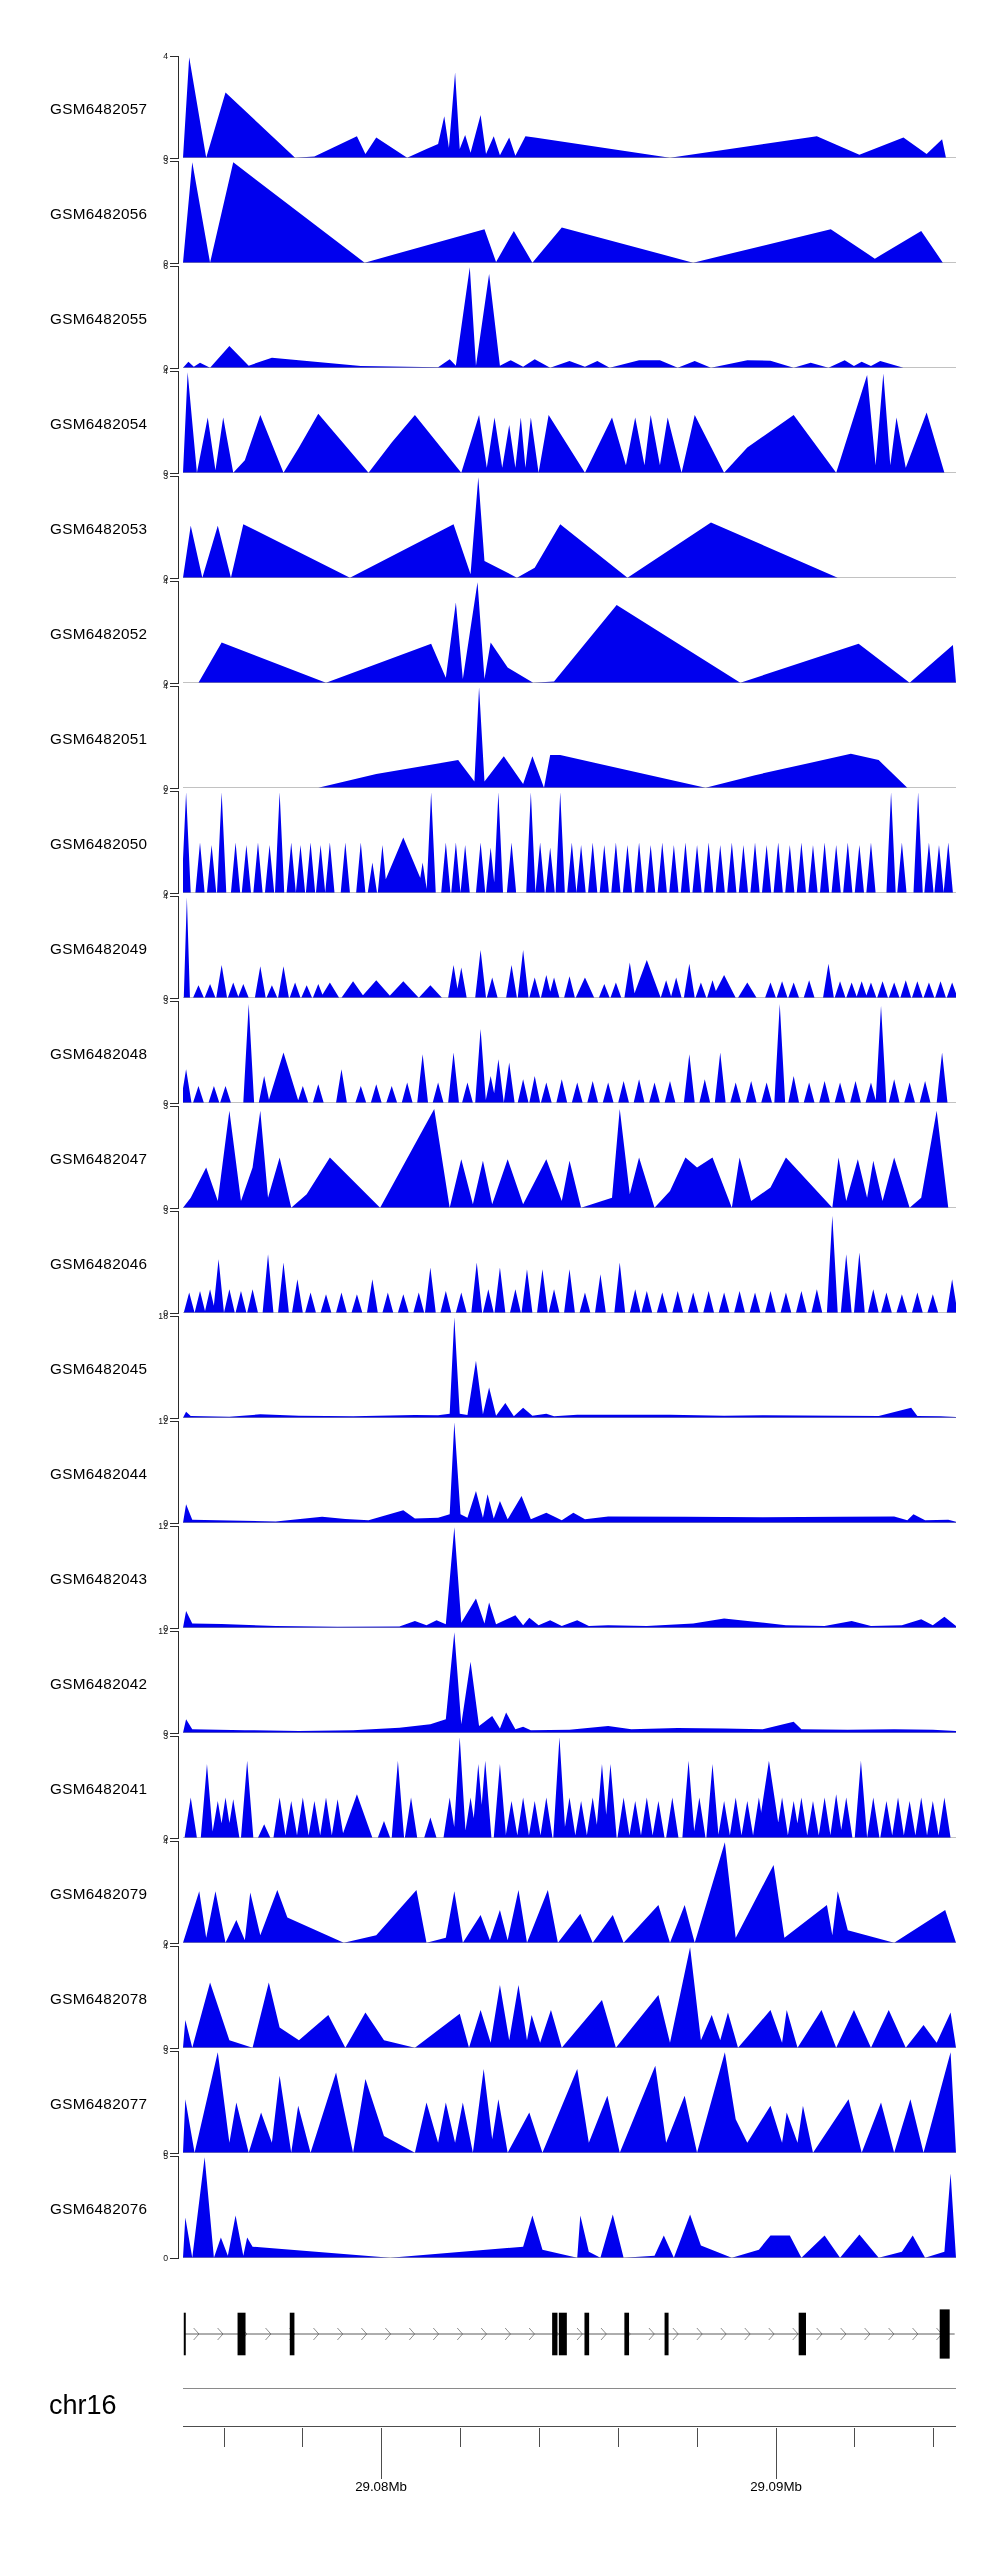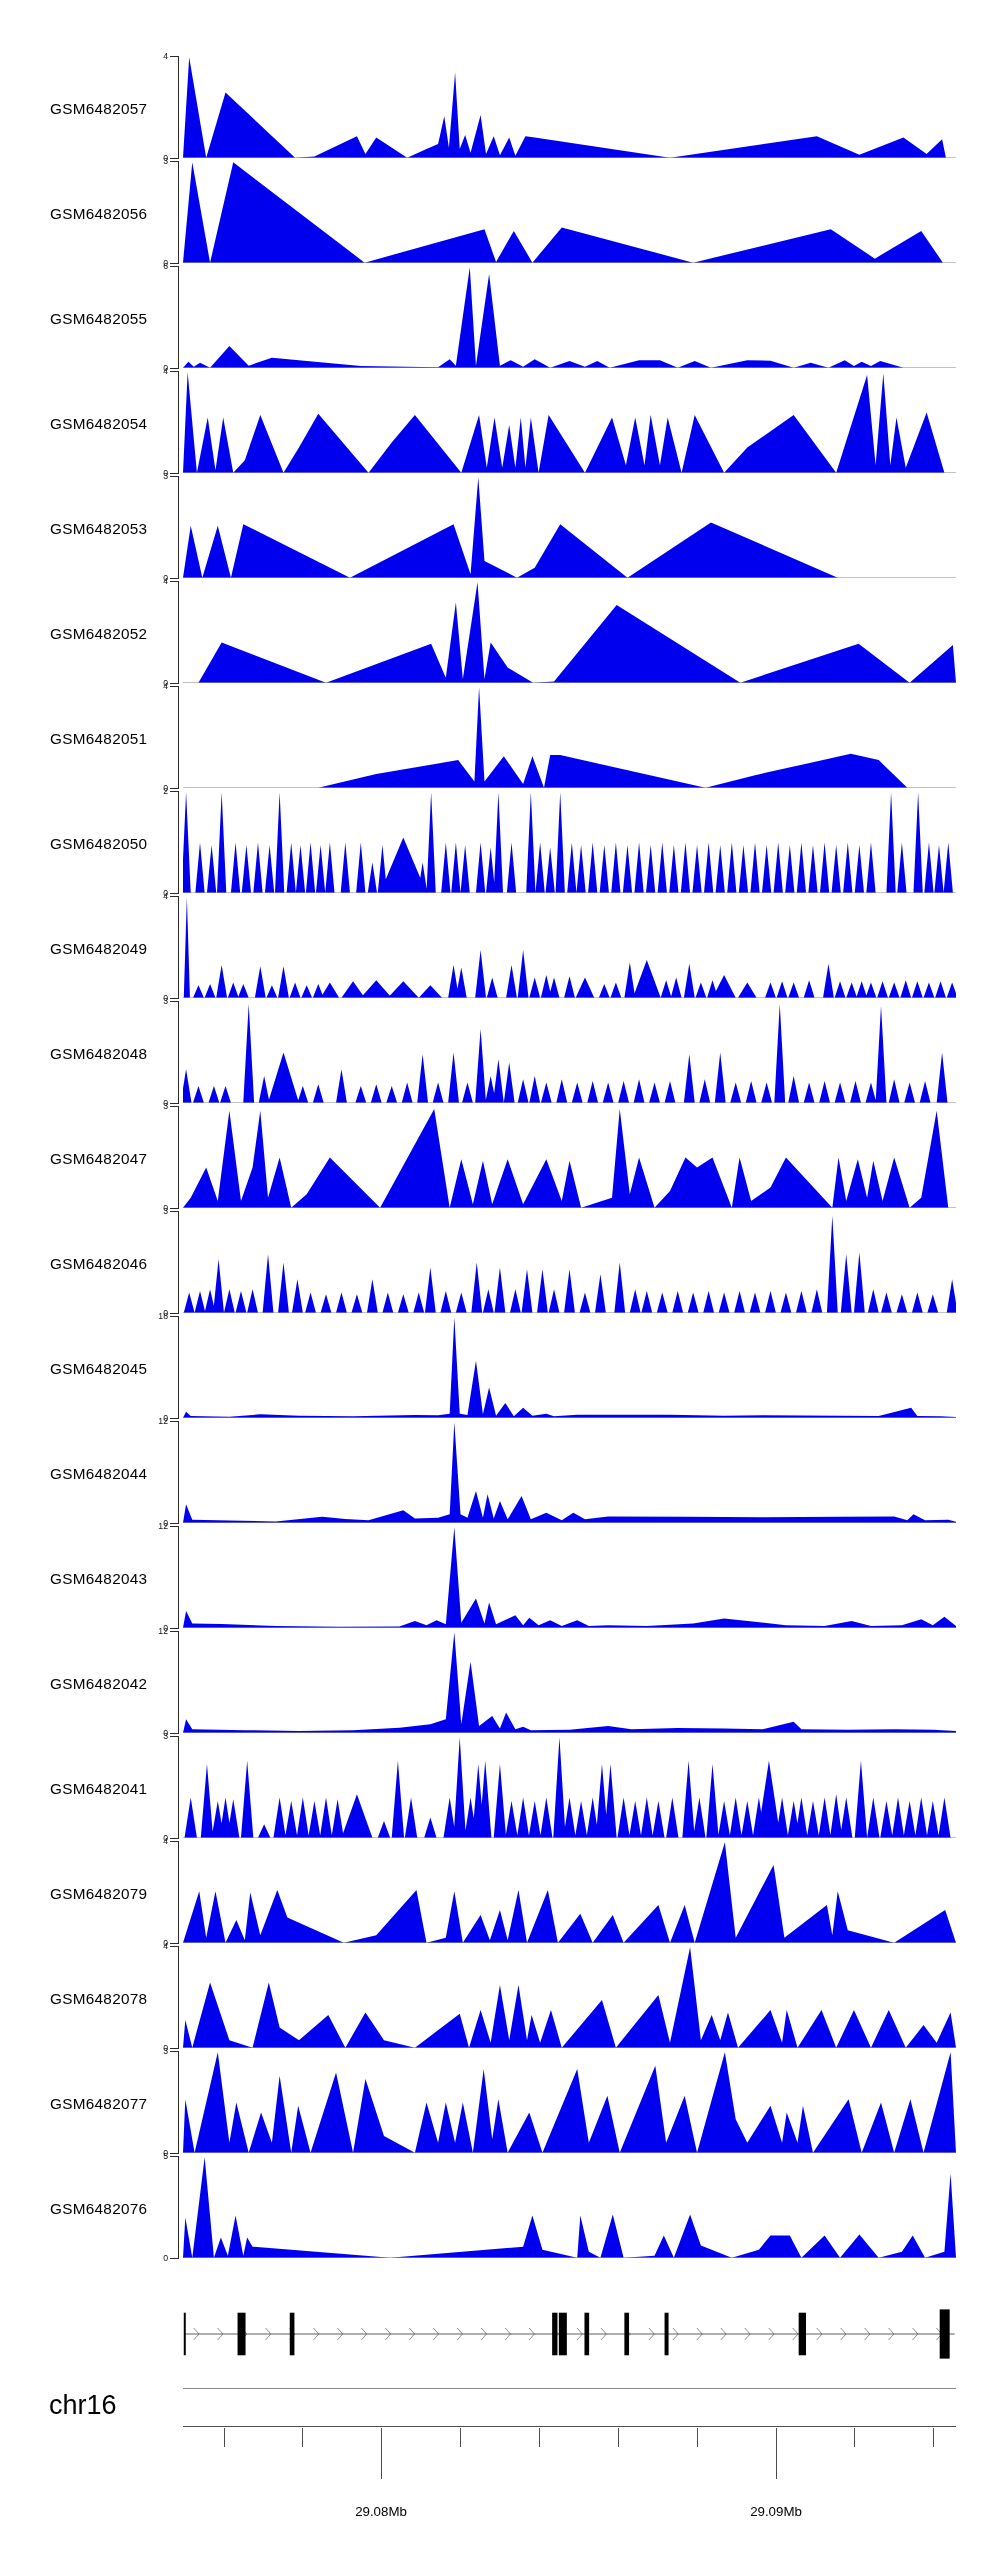--- a/index.html
+++ b/index.html
@@ -14,21 +14,21 @@
   .y-max,.y-min{position:absolute;width:20px;text-align:right;left:148px;font-size:8.7px;color:#111;line-height:8.7px;}
   .y-max{top:-4px;} .y-min{bottom:-4px;}
   .plot{position:absolute;left:183px;top:0;}
   .baseline{position:absolute;left:183px;width:773px;height:0.7px;background:rgba(120,120,120,.45);}
   #gene-track{position:absolute;left:183px;top:2308px;}
   #sep-line{position:absolute;left:183px;top:2388px;width:773px;height:0.7px;background:#8a8a8a;}
   #axis-line{position:absolute;left:183px;top:2426px;width:773px;height:1.3px;background:#4d4d4d;}
   .tick{position:absolute;width:0.7px;background:#4d4d4d;top:2428px;}
   .tick.minor{height:19.3px;}
   .tick.major{height:51px;}
-  .axis-label{position:absolute;top:2479px;font-size:13.3px;color:#000;transform:translateX(-50%);white-space:nowrap;margin-top:25px;}
+  .axis-label{position:absolute;top:2479px;font-size:13.3px;color:#000;transform:translateX(-50%);white-space:nowrap;}
   #chrom-label{position:absolute;left:49px;top:2390px;font-size:27px;color:#000;}
 </style>
 </head>
 <body>
 
 <div id="stage">
   <div id="tracks">
       <div class="track-row" style="height: 105px;">
         <span class="track-label">GSM6482057</span>
         <div class="y-bracket" style="height: 103px;"></div>

